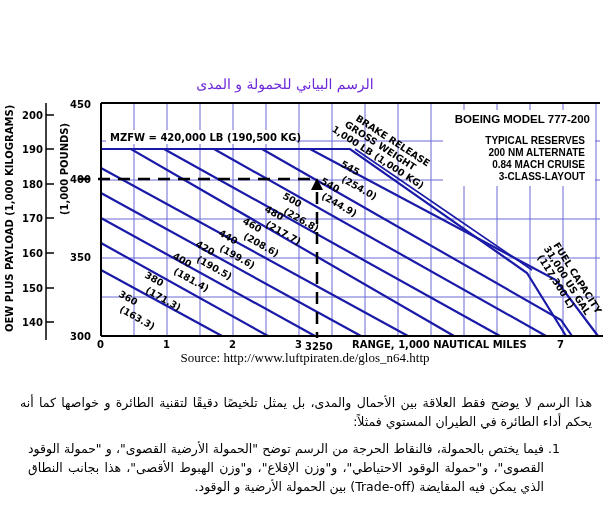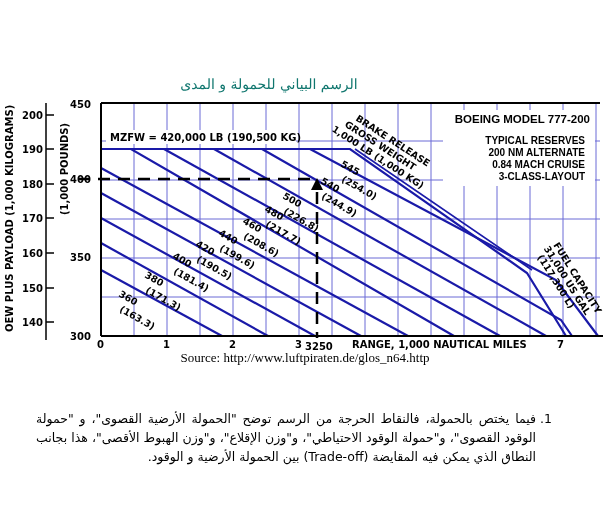--- a/index.html
+++ b/index.html
@@ -1,22 +1,22 @@
 <!DOCTYPE html>
 <html><head>
 <meta charset="utf-8">
 <style>
   html, body { margin:0; padding:0; background:#ffffff; }
   body { width:610px; height:519px; position:relative; overflow:hidden; font-family:"Liberation Sans", sans-serif; }
   #chart-svg { position:absolute; left:0; top:0; width:610px; height:360px; }
-  .chart-title { position:absolute; top:76px; left:0; width:538px; text-align:center; font-family:"DejaVu Serif", serif; font-size:14px; direction:rtl; color:#0f766e; }
+  .chart-title { position:absolute; top:76px; left:16px; width:538px; text-align:center; font-family:"DejaVu Serif", serif; font-size:14px; direction:rtl; color:#6d28d9; }
   .source { position:absolute; top:350px; left:0; width:610px; text-align:center; font-family:"Liberation Serif", serif; font-size:13px; color:#000; }
   .body-text { position:absolute; top:393px; left:20px; width:572px; direction:rtl; text-align:justify; font-family:"DejaVu Sans", sans-serif; font-size:12.5px; line-height:19px; color:#000; }
   .body-text p { margin:0; }
-  .body-text ol { margin:16px; padding:0 40px 0 0; }
+  .body-text ol { margin:8px; padding:0 40px 0 0; }
   .body-text li { text-align:justify; }
   .ax { font-family:"DejaVu Sans", sans-serif; font-weight:bold; font-size:10px; fill:#000; }
   .lbl { font-family:"DejaVu Sans", sans-serif; font-weight:bold; font-size:9.5px; fill:#000; }
   .box { font-family:"Liberation Sans", sans-serif; font-weight:bold; fill:#000; }
 </style>
 </head>
 <body>
 
 <div class="chart-title">الرسم البياني للحمولة و المدى</div>
 
@@ -170,16 +170,17 @@
     <g transform="translate(340,166) rotate(29)">
         <text class="lbl">545</text>
         <text class="lbl" x="8" y="13">(254.0)</text>
       </g>
   </g>
 </svg>
 
 <div class="source">Source: http://www.luftpiraten.de/glos_n64.http</div>
 
 <div class="body-text">
+  <p>هذا الرسم لا يوضح فقط العلاقة بين الأحمال والمدى، بل يمثل تلخيصًا دقيقًا لتقنية الطائرة و خواصها كما أنه يحكم أداء الطائرة في الطيران المستوي فمثلاً:</p>
   <ol>
     <li>فيما يختص بالحمولة، فالنقاط الحرجة من الرسم توضح "الحمولة الأرضية القصوى"، و "حمولة الوقود القصوى"، و"حمولة الوقود الاحتياطي"، و"وزن الإقلاع"، و"وزن الهبوط الأقصى"، هذا بجانب النطاق الذي يمكن فيه المقايضة (Trade-off) بين الحمولة الأرضية و الوقود.</li>
   </ol>
 </div>
 
 </body></html>

